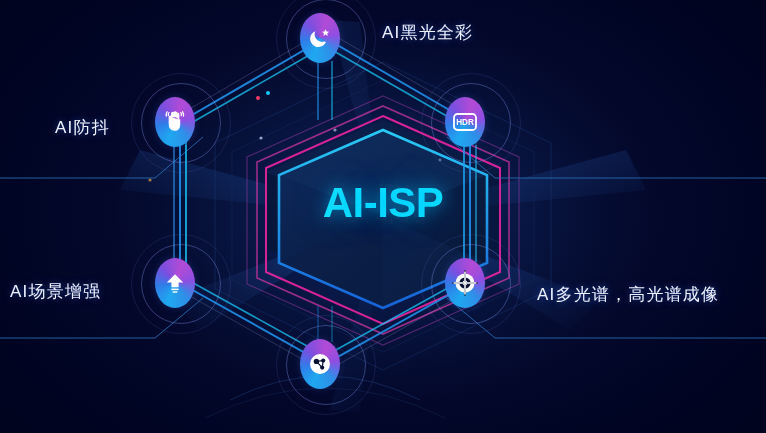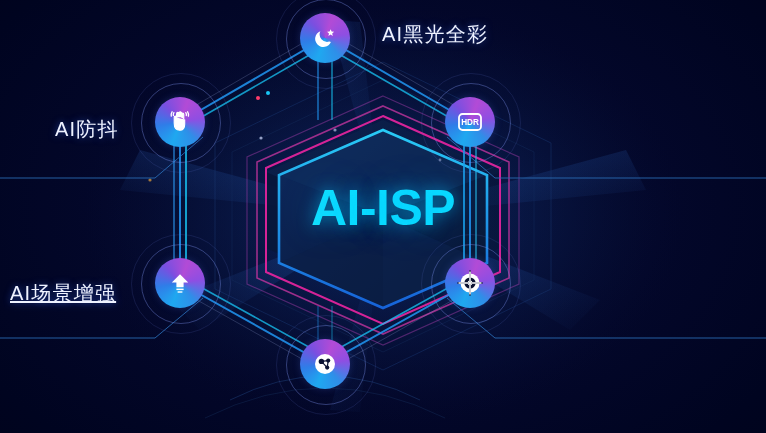--- a/index.html
+++ b/index.html
@@ -19,21 +19,21 @@
   #bg-svg, #net-svg {
     position: absolute;
     left: 0;
     top: 0;
     width: 766px;
     height: 433px;
   }
 
   .node {
     position: absolute;
-    width: 46px;
+    width: 36px;
     height: 46px;
     margin-left: -23px;
     margin-top: -23px;
     border-radius: 50%;
     background: radial-gradient(circle at 50% 35%, #131c42 0%, #0b1233 55%, #080d28 100%);
     box-shadow: 0 0 10px rgba(90,120,255,0.35);
     display: flex;
     align-items: center;
     justify-content: center;
     z-index: 6;
@@ -64,34 +64,34 @@
     margin-top: -49px;
     border-radius: 50%;
     border: 1px solid rgba(100,120,210,0.16);
     z-index: 5;
   }
   .node svg { display: block; }
 
   .label {
     position: absolute;
     color: #eef2ff;
-    font-size: 20px;
+    font-size: 17px;
     letter-spacing: 1.2px;
     white-space: nowrap;
     z-index: 8;
     text-shadow: 0 0 7px rgba(60,110,255,0.55);
   }
 
   .center-text {
     position: absolute;
     left: 0;
     top: 179px;
     width: 766px;
     text-align: center;
-    font-size: 50px;
+    font-size: 42px;
     font-weight: bold;
     letter-spacing: -0.5px;
     color: #18e9ff;
     z-index: 7;
     text-shadow: 0 0 16px rgba(0,200,255,0.55), 0 0 36px rgba(0,160,255,0.35);
     background: linear-gradient(95deg, #4fe8f4 0%, #10e6ff 45%, #00d2ff 100%);
     -webkit-background-clip: text;
     background-clip: text;
     -webkit-text-fill-color: transparent;
   }
@@ -276,16 +276,17 @@
         <path d="M5.3 7.2a5.6 5.6 0 0 1 0.8-4.4" fill="none" stroke="#ffffff" stroke-width="1.3" stroke-linecap="round"></path>
         <path d="M20.3 6.6a3.6 3.6 0 0 0-0.5-3.0" fill="none" stroke="#ffffff" stroke-width="1.3" stroke-linecap="round"></path>
         <path d="M22.4 7.2a5.6 5.6 0 0 0-0.8-4.4" fill="none" stroke="#ffffff" stroke-width="1.3" stroke-linecap="round"></path>
       </svg>
     </span>
   </div>
 
   <div class="center-text">AI-ISP</div>
 
   <div class="label" style="left:382px; top:21px;">AI黑光全彩</div>
-  <div class="label" style="left:10px; top:280px;text-decoration:underline;">AI场景增强</div>
+  <div class="label" style="left:537px; top:283px;">AI多光谱，高光谱成像</div>
+  <div class="label" style="left:10px; top:280px;">AI场景增强</div>
   <div class="label" style="left:55px; top:116px;">AI防抖</div>
 
 </div>
 
 </body></html>

